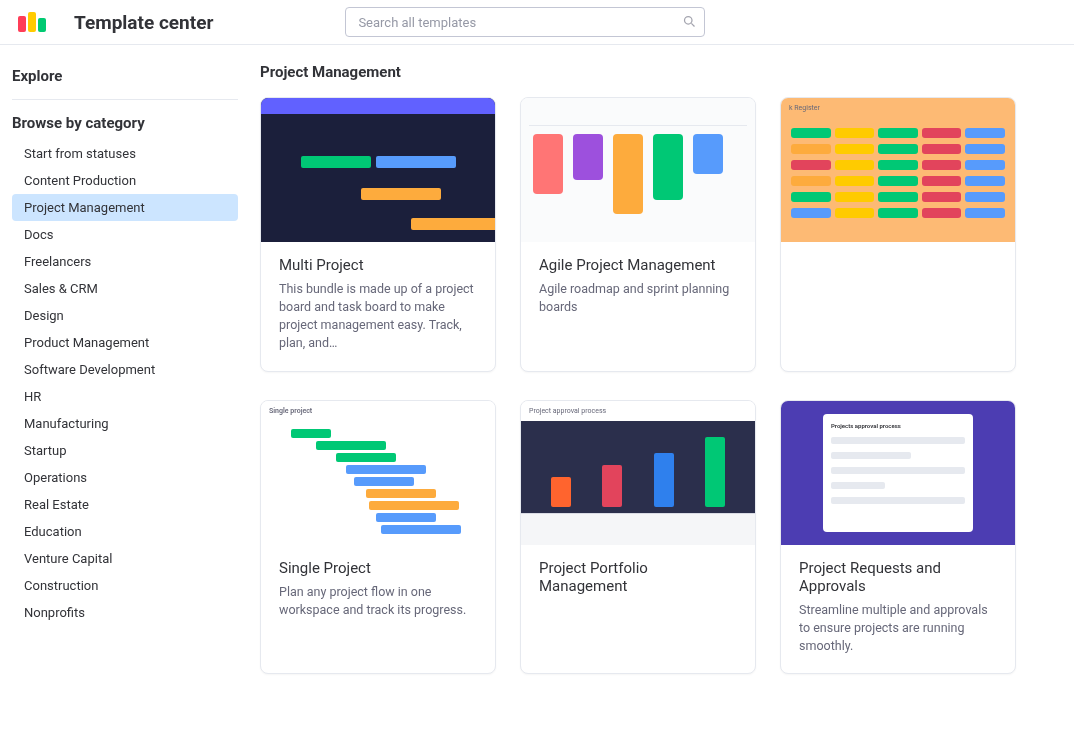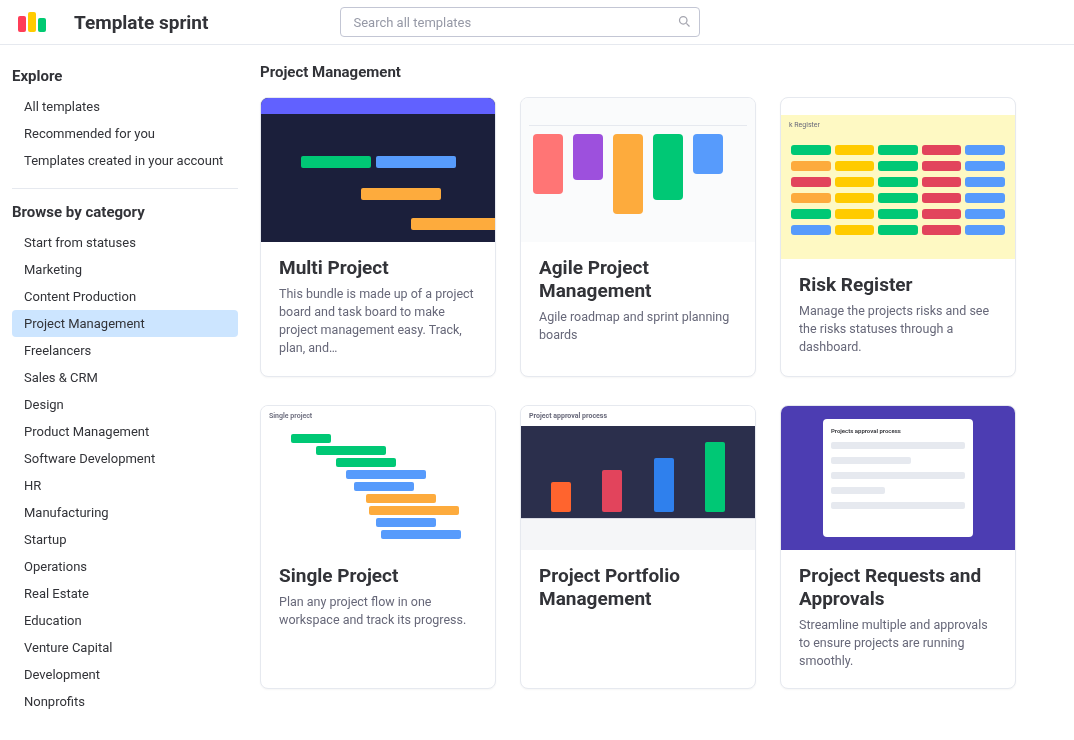--- a/index.html
+++ b/index.html
@@ -17,28 +17,28 @@
   .section-header { font-size:15px; font-weight:700; margin:4px 0 8px 0; color:#323338;}
   .nav-item { font-size:13px; color:#323338; padding:6px 12px; border-radius:4px; cursor:pointer; }
   .nav-item.active { background:#cce5ff; }
   .divider { height:1px; background:#e6e9ef; margin:14px 0; }
   .main { flex:1; padding:18px 24px 24px 12px; }
   .page-title { font-size:15px; font-weight:700; margin-bottom:16px;}
   .grid { display:grid; grid-template-columns:repeat(3, 236px); gap:28px 24px; }
   .card { border:1px solid #e6e9ef; border-radius:8px; overflow:hidden; cursor:pointer; box-shadow:0 1px 2px rgba(0,0,0,.04); background:#fff;}
   .thumb { height:144px; position:relative; overflow:hidden; }
   .card-body { padding:14px 18px 18px 18px; min-height:100px;}
-  .card-title { font-size:19px; font-weight:700; margin-bottom:6px;}
+  .card-title { font-size:15px; font-weight:400; margin-bottom:6px;}
   .card-desc  { font-size:12.5px; color:#676879; line-height:1.45;}
   
   .th1 { background:#1b1f3b; }
   .th1 .bar { position:absolute; height:12px; border-radius:2px;}
   .th2 { background:#fafbfc; }
   .th2 .col { position:absolute; top:36px; bottom:16px; width:30px; border-radius:4px;}
-  .th3 { background:#fef9c3;margin-top:17px; }
+  .th3 { background:#fdba74; }
   .th3 .row { position:absolute; left:10px; right:10px; height:10px; display:flex; gap:4px;}
   .pill { flex:1; height:10px; border-radius:3px;}
   .th4 { background:#fff; }
   .th4 .gbar{ position:absolute; height:9px; border-radius:2px;}
   .th5 { background:#fff;}
   .th5 .chart{ position:absolute; left:0; right:0; top:20px; height:92px; background:#2b2f4c; display:flex; align-items:flex-end; justify-content:space-around; padding:10px 14px 6px 14px;}
   .th5 .vbar{ width:20px; border-radius:2px;}
   .th5 .strip{ position:absolute; left:0; right:0; bottom:0; height:32px; background:#f5f6f8; border-top:1px solid #d9dbe4;}
   .th6 { background:#4c3db2; display:flex; align-items:center; justify-content:center;}
   .th6 .form{ width:150px; height:118px; background:#fff; border-radius:4px; padding:8px;}
@@ -47,58 +47,53 @@
 </style>
 </head>
 <body>
 
 <div class="topbar">
   <div class="logo">
     <span style="height:16px;background:#ff3d57;"></span>
     <span style="height:20px;background:#ffcb00;"></span>
     <span style="height:14px;background:#00ca72;"></span>
   </div>
-  <div class="app-title">Template sprint</div>
+  <div class="app-title">Template center</div>
   <div class="search-wrap">
     <input class="search-input" placeholder="Search all templates" style="">
     <svg class="search-icon" viewBox="0 0 24 24" fill="none" stroke="#676879" stroke-width="2">
         <circle cx="10" cy="10" r="6"></circle>
         <line x1="15" y1="15" x2="20" y2="20"></line>
       </svg>
   </div>
 </div>
 
 <div class="layout">
   <div class="sidebar">
     <div class="section-header">Explore</div>
-    <div id="explore-list">
-        <div class="nav-item">All templates</div>
-        <div class="nav-item">Recommended for you</div>
-        <div class="nav-item">Templates created in your account</div>
-      </div>
     <div class="divider"></div>
     <div class="section-header">Browse by category</div>
     <div id="category-list">
         <div class="nav-item">Start from statuses</div>
-        <div class="nav-item">Marketing</div>
         <div class="nav-item">Content Production</div>
         <div class="nav-item active">Project Management</div>
+        <div class="nav-item">Docs</div>
         <div class="nav-item">Freelancers</div>
         <div class="nav-item">Sales &amp; CRM</div>
         <div class="nav-item">Design</div>
         <div class="nav-item">Product Management</div>
         <div class="nav-item">Software Development</div>
         <div class="nav-item">HR</div>
         <div class="nav-item">Manufacturing</div>
         <div class="nav-item">Startup</div>
         <div class="nav-item">Operations</div>
         <div class="nav-item">Real Estate</div>
         <div class="nav-item">Education</div>
         <div class="nav-item">Venture Capital</div>
-        <div class="nav-item">Development</div>
+        <div class="nav-item">Construction</div>
         <div class="nav-item">Nonprofits</div>
       </div>
   </div>
 
   <div class="main">
     <div class="page-title">Project Management</div>
     <div class="grid" id="card-grid">
         <div class="card">
           <div class="thumb th1">
       <div style="position:absolute;top:0;left:0;right:0;height:16px;background:#6161ff;"></div>
@@ -165,24 +160,20 @@
               <span class="pill" style="background:#579bfc;"></span>
             </div>
             <div class="row" style="top:110px;">
               <span class="pill" style="background:#579bfc;"></span>
               <span class="pill" style="background:#ffcb00;"></span>
               <span class="pill" style="background:#00c875;"></span>
               <span class="pill" style="background:#e2445c;"></span>
               <span class="pill" style="background:#579bfc;"></span>
             </div>
           </div>
-          <div class="card-body">
-       <div class="card-title">Risk Register</div>
-       <div class="card-desc">Manage the projects risks and see the risks statuses through a dashboard.</div>
-     </div>
         </div>
         <div class="card">
           <div class="thumb th4">
             <span class="small-label" style="top:6px;left:8px;font-weight:600;">Single project</span>
             <div class="gbar" style="top:28px;left:30px;width:40px;background:#00c875;"></div>
             <div class="gbar" style="top:40px;left:55px;width:70px;background:#00c875;"></div>
             <div class="gbar" style="top:52px;left:75px;width:60px;background:#00c875;"></div>
             <div class="gbar" style="top:64px;left:85px;width:80px;background:#579bfc;"></div>
             <div class="gbar" style="top:76px;left:92.5px;width:60px;background:#579bfc;"></div>
             <div class="gbar" style="top:88px;left:105px;width:70px;background:#fdab3d;"></div>
@@ -190,21 +181,21 @@
             <div class="gbar" style="top:112px;left:115px;width:60px;background:#579bfc;"></div>
             <div class="gbar" style="top:124px;left:120px;width:80px;background:#579bfc;"></div>
           </div>
           <div class="card-body">
        <div class="card-title">Single Project</div>
        <div class="card-desc">Plan any project flow in one workspace and track its progress.</div>
      </div>
         </div>
         <div class="card">
           <div class="thumb th5">
-            <span class="small-label" style="top:6px;left:8px;font-weight:700;">Project approval process</span>
+            <span class="small-label" style="top:6px;left:8px;font-weight:400;">Project approval process</span>
       <div class="chart">
         <div class="vbar" style="height:30px;background:#ff642e;"></div>
         <div class="vbar" style="height:42px;background:#e2445c;"></div>
         <div class="vbar" style="height:54px;background:#2f80ed;"></div>
         <div class="vbar" style="height:70px;background:#00c875;"></div>
       </div>
       <div class="strip"></div>
     </div>
           <div class="card-body">
        <div class="card-title">Project Portfolio Management</div>

